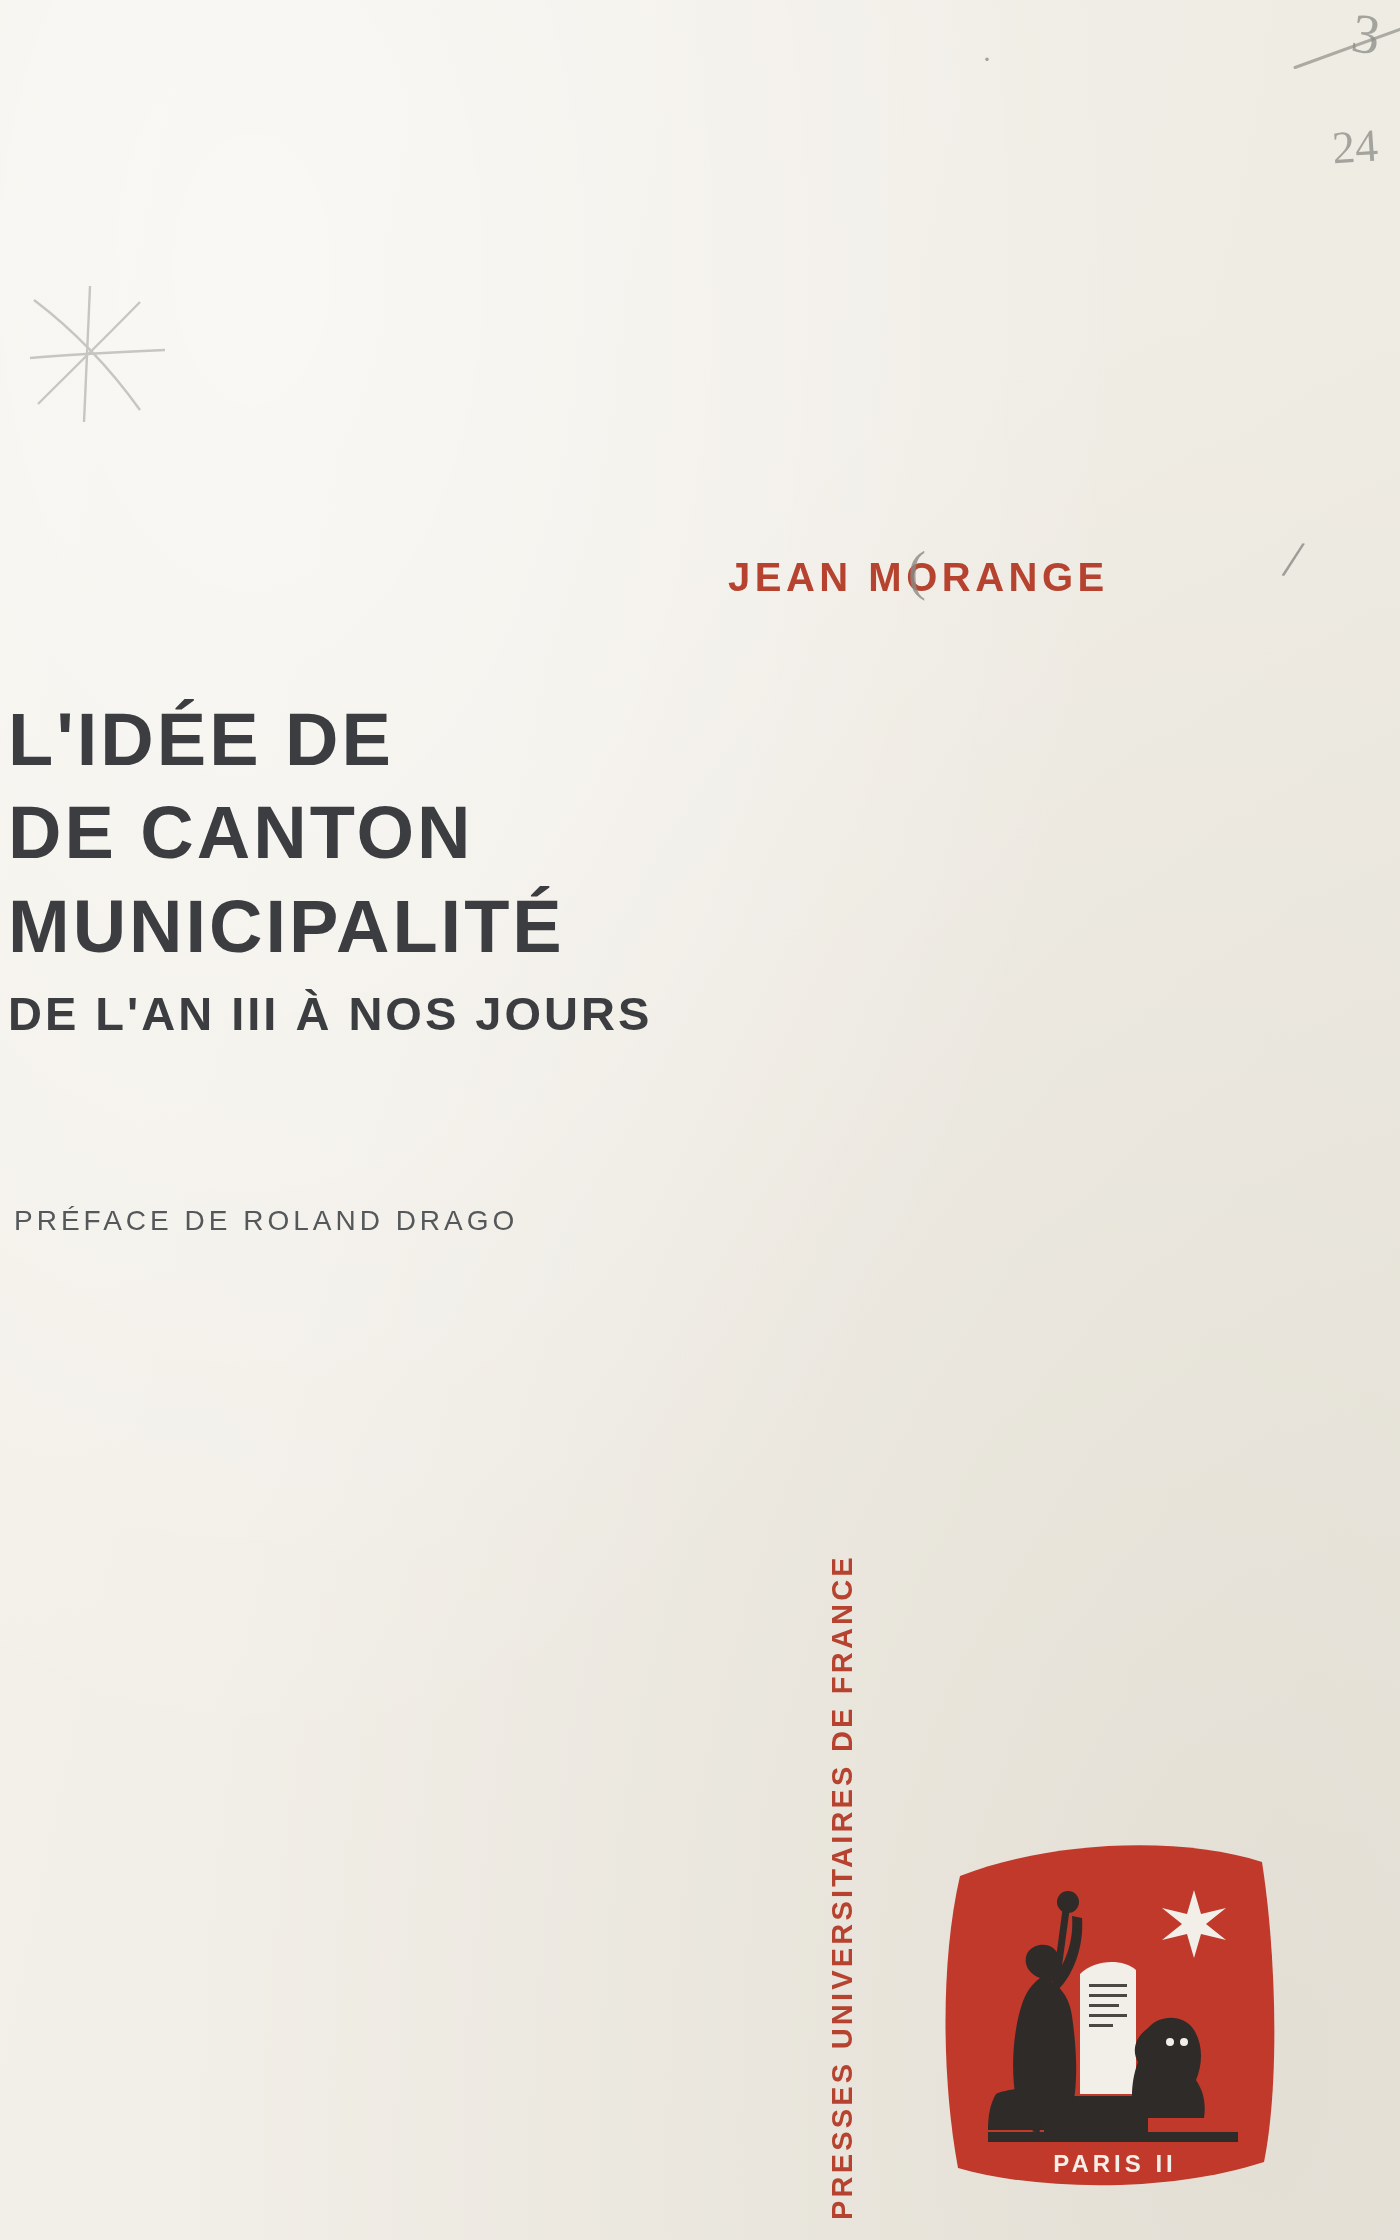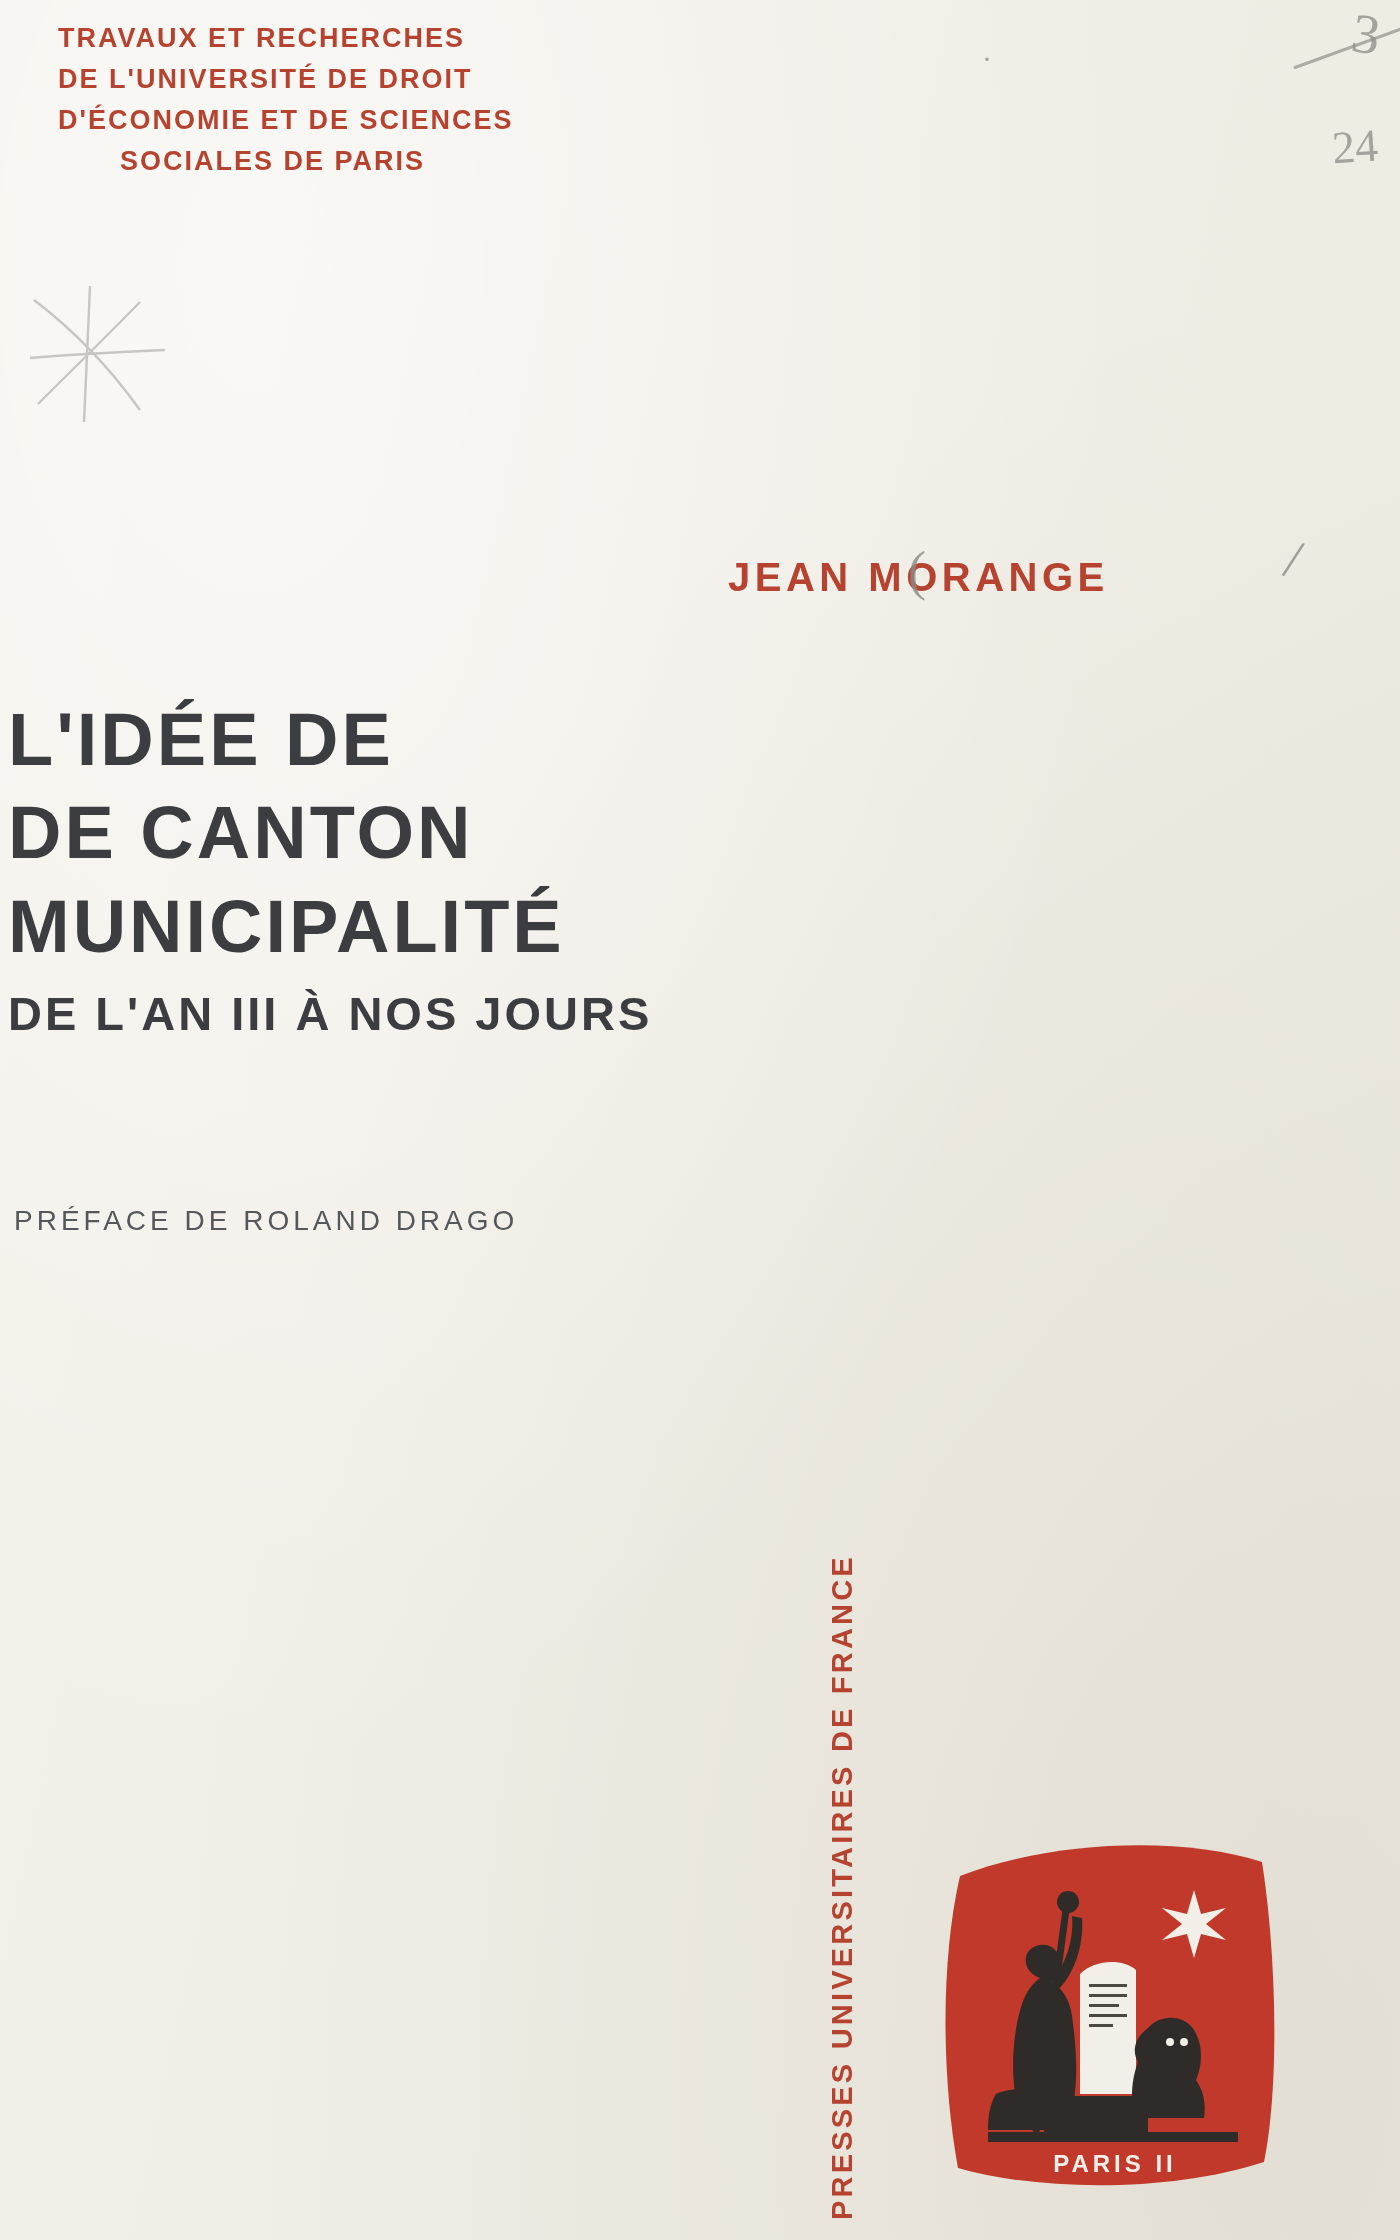--- a/index.html
+++ b/index.html
@@ -189,26 +189,20 @@
     font-size: 54px;
     opacity: 0.8;
   }
 </style>
 </head>
 <body>
 
 <div class="page">
   <div class="paper-tint"></div>
 
-  <div class="series-block">
-    <div class="series-line">Travaux et recherches</div>
-    <div class="series-line">de l'Université de droit</div>
-    <div class="series-line">d'économie et de sciences</div>
-    <div class="series-line indent">sociales de Paris</div>
-  </div>
 
   <div class="pencil pencil-3">3</div>
   <div class="pencil pencil-24">24</div>
   <div class="pencil-slash"></div>
   <div class="pencil pencil-dot">·</div>
 
   <svg class="pencil-star" viewBox="0 0 160 150">
     <g stroke="#8e8e88" stroke-width="2.4" fill="none" opacity="0.85">
       <path d="M14 20 C 60 55, 95 95, 120 130"></path>
       <path d="M120 22 C 85 58, 50 92, 18 124"></path>

